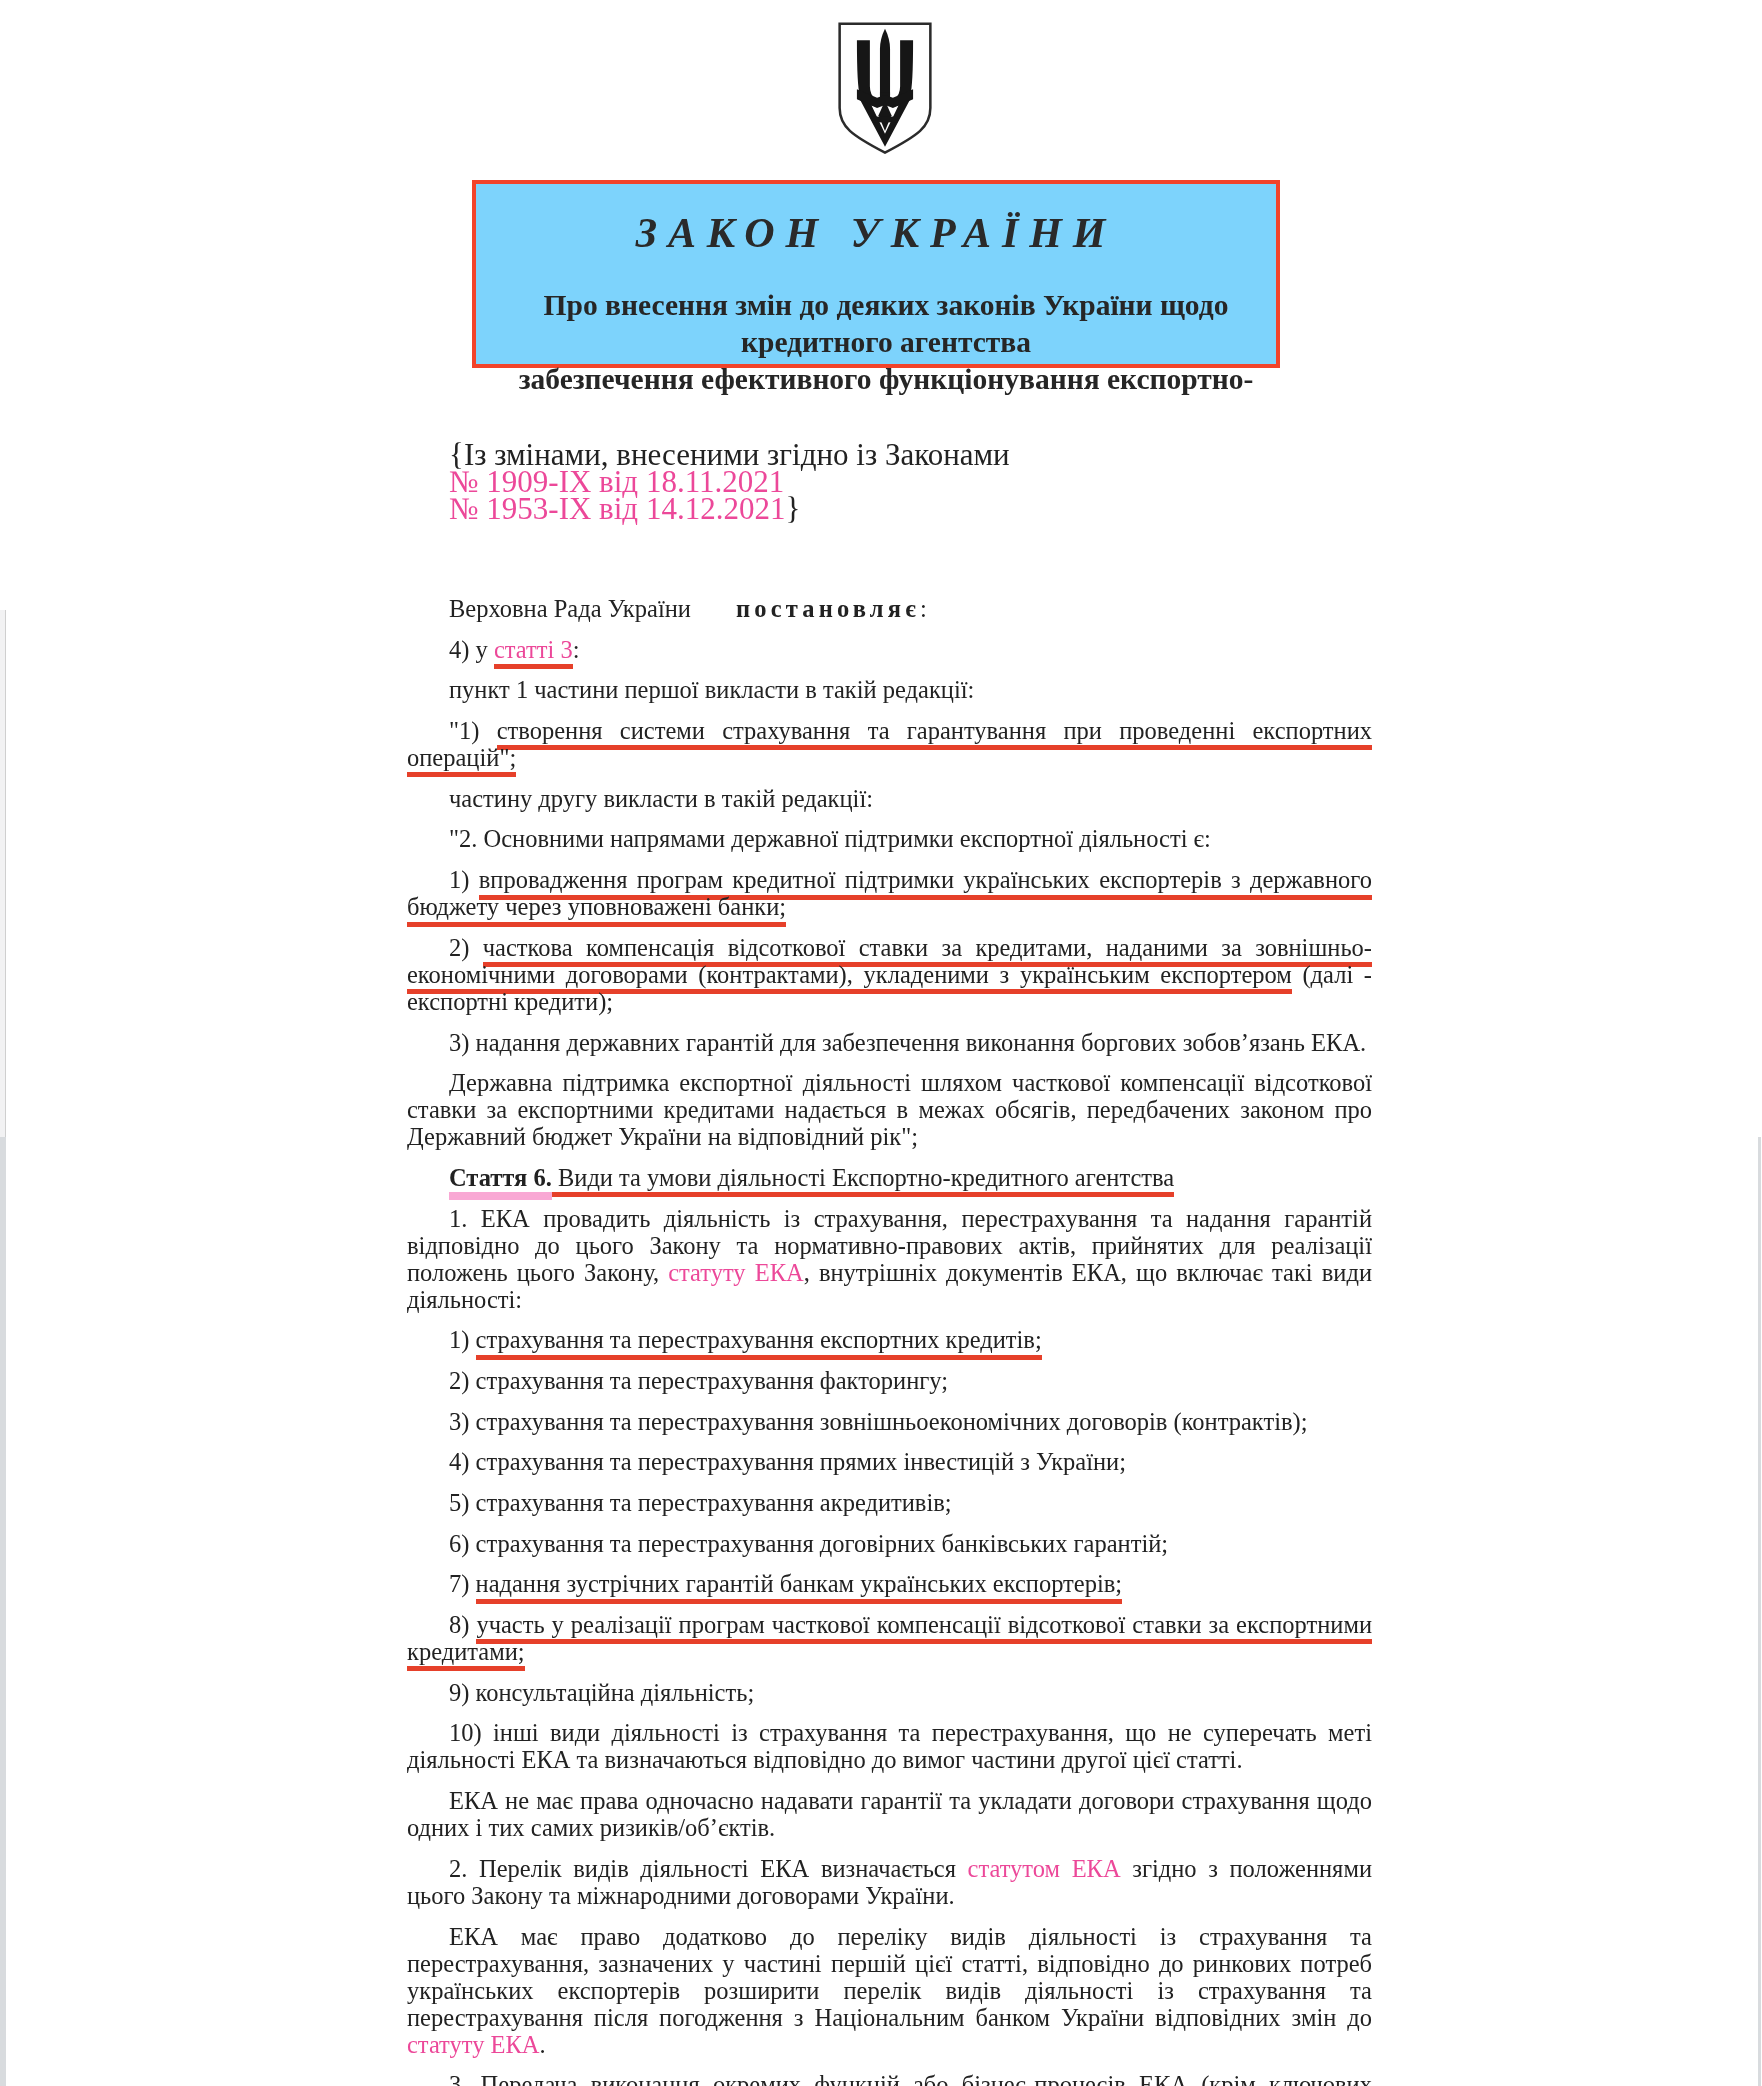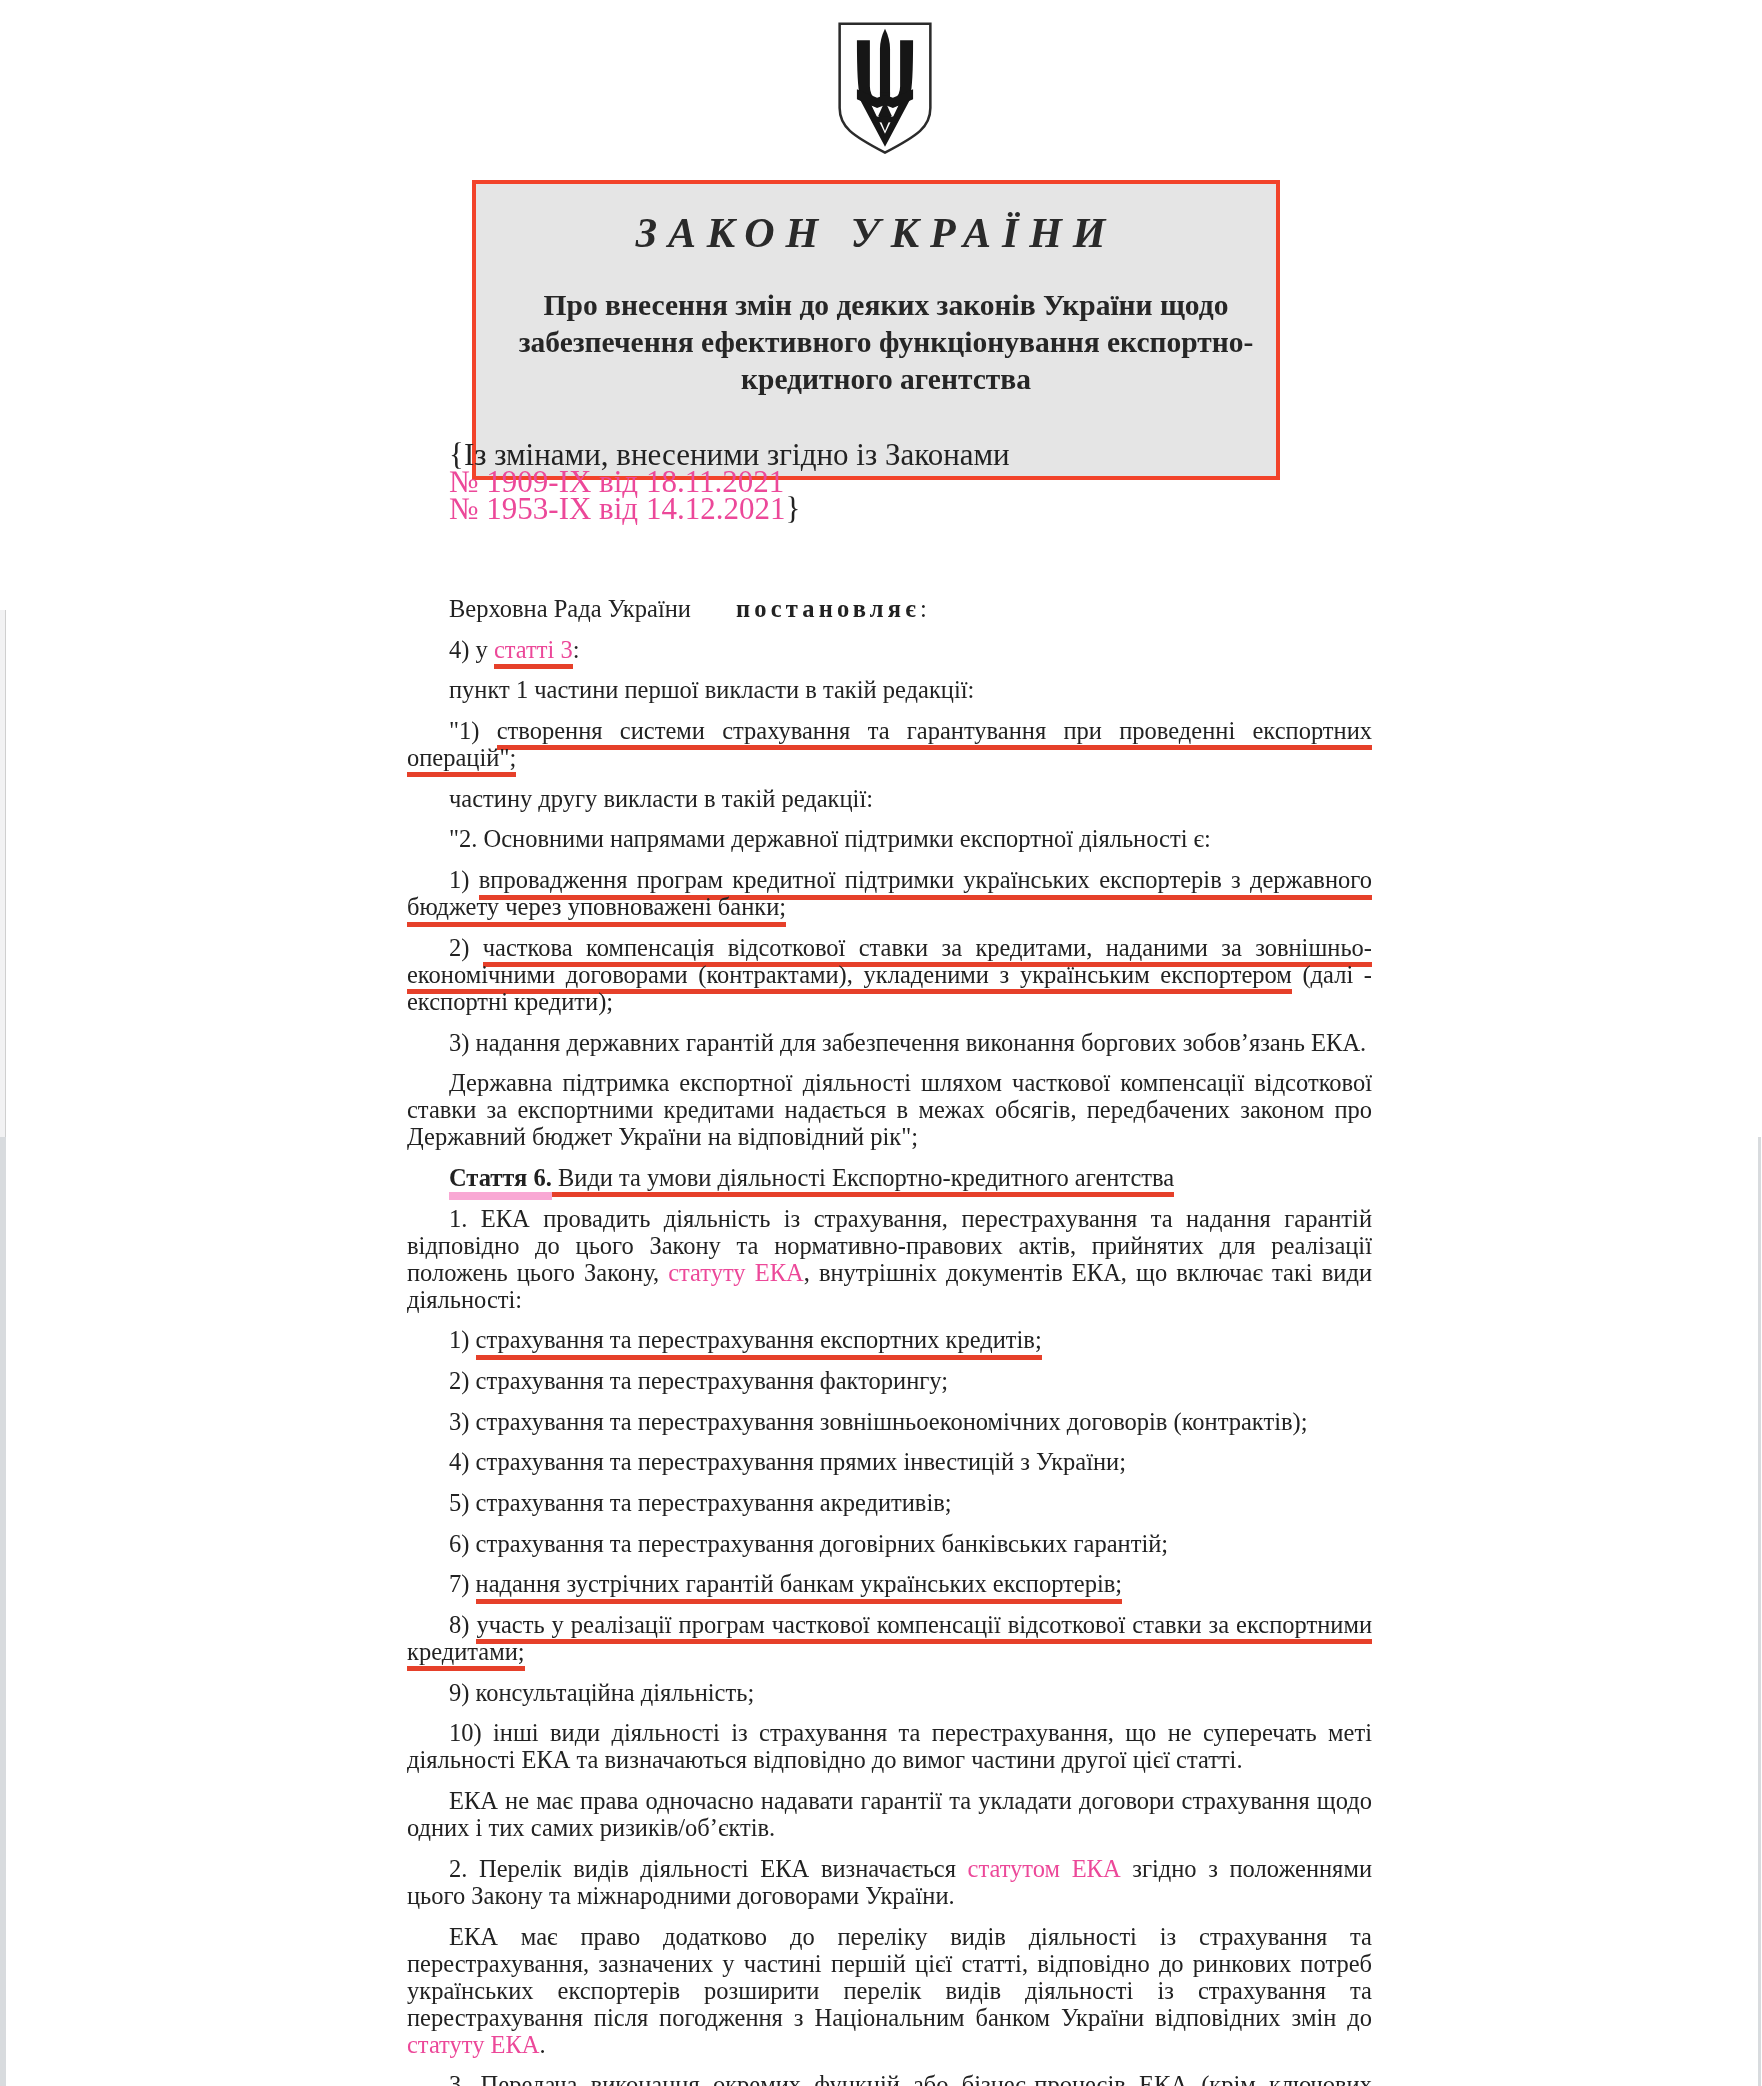--- a/index.html
+++ b/index.html
@@ -30,25 +30,25 @@
 
   
   .emblem {
     position:absolute; top:20px; left:831px;
     width:108px; height:137px;
   }
 
   
   .titlebox {
     position:absolute; left:472px; top:180px;
-    width:808px; height:300px;
+    width:808px; height:188px;
     border:4.3px solid #f2432a;
     box-sizing:border-box;
     text-align:center;
-    background:#e5e5e5;
+    background:#7dd3fc;
     font-family:Liberation Serif, serif;
   }
   .law-title {
     margin:0; padding-top:24.5px;
     font-size:42px; line-height:48px;
     font-style:italic; font-weight:bold;
     letter-spacing:0.26em;
     color:#2a2a2a;
   }
   .law-subtitle {
@@ -118,22 +118,22 @@
       <path d="M75 112 L84 132 L75 154 L66 132 Z"></path>
       <rect x="58" y="134" width="34" height="8"></rect>
     </g>
   </svg>
 </div>
 
 <div class="titlebox">
   <h1 class="law-title">ЗАКОН УКРАЇНИ</h1>
   <div class="law-subtitle">
     <div>Про внесення змін до деяких законів України щодо</div>
+    <div>кредитного агентства</div>
     <div>забезпечення ефективного функціонування експортно-</div>
-    <div>кредитного агентства</div>
   </div>
 </div>
 
 <div class="amendments">
   <div class="am-line">{Із змінами, внесеними згідно із Законами</div>
   <div class="am-line"><a class="a">№ 1909-IX від</a> <a class="a">18.11.2021</a></div>
   <div class="am-line"><a class="a">№ 1953-IX від</a> <a class="a">14.12.2021</a><span>}</span></div>
 </div>
 
 <div class="doc">

